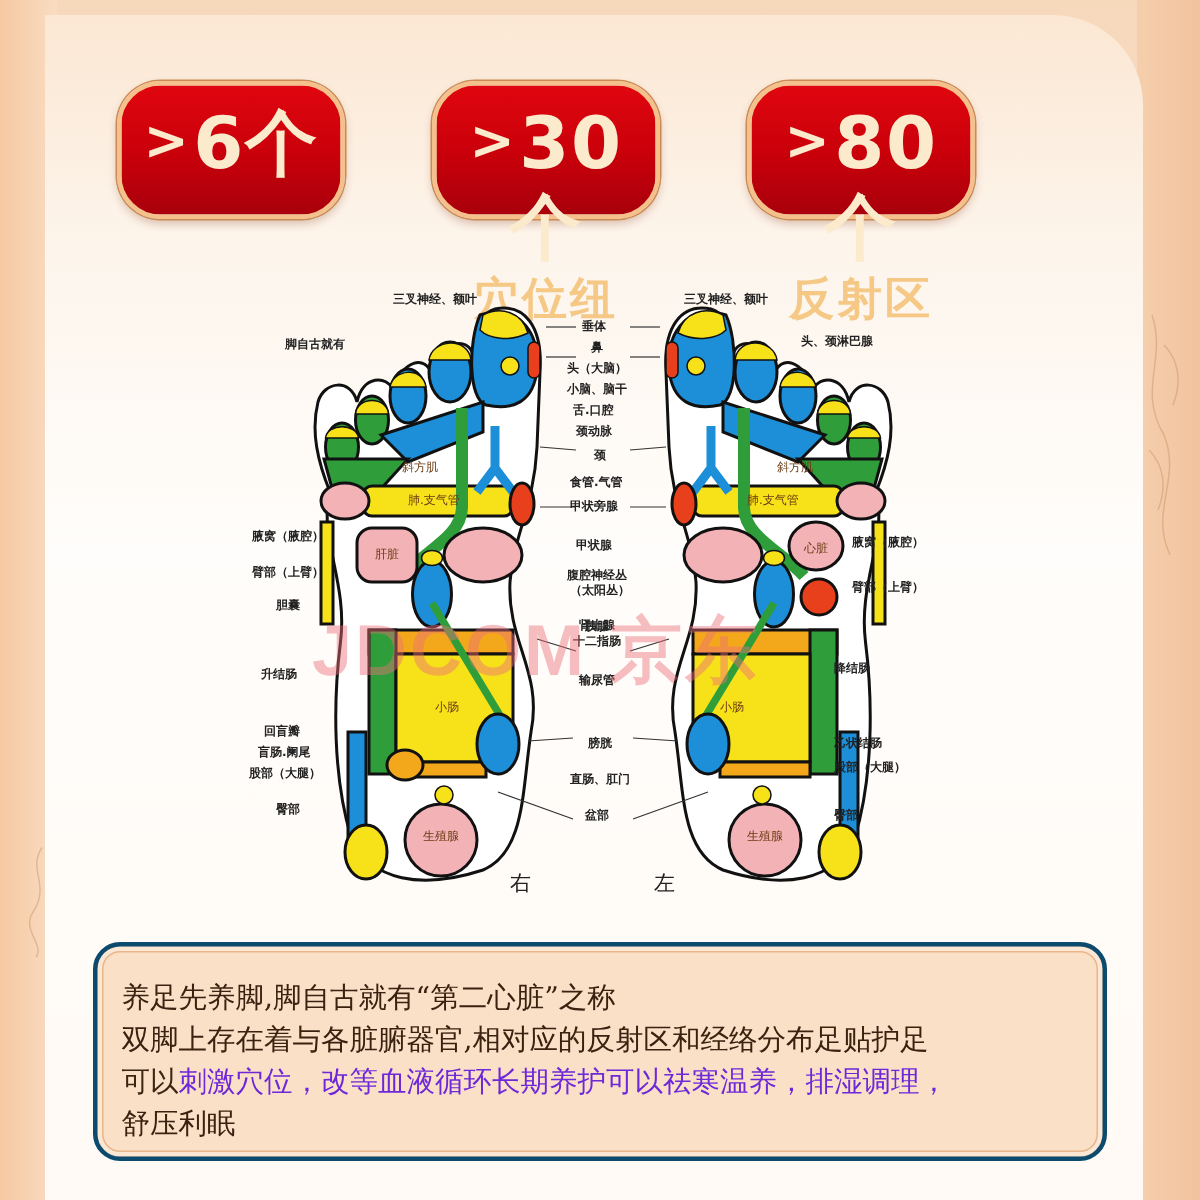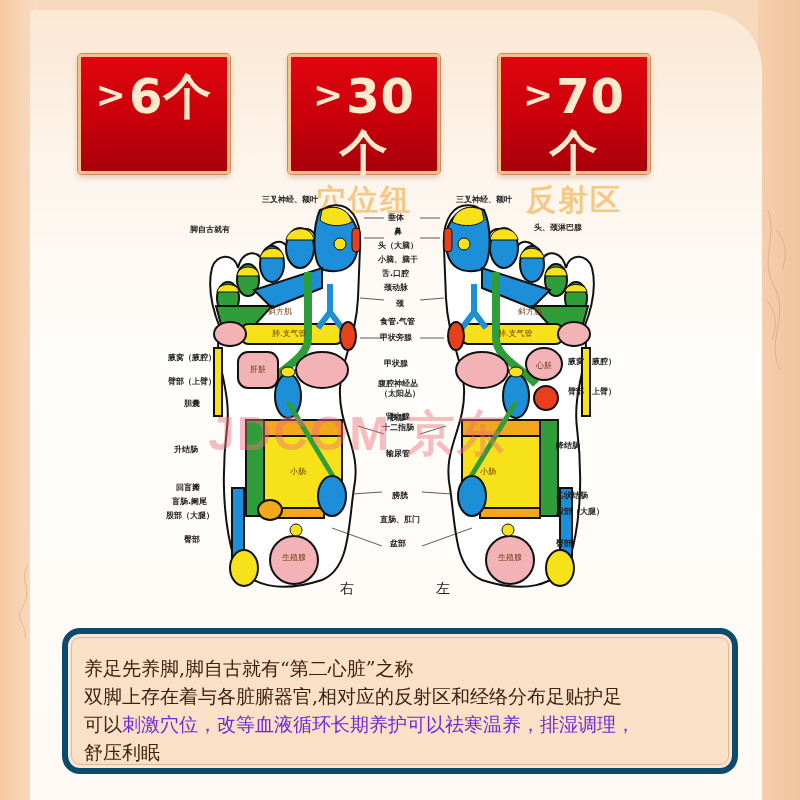--- a/index.html
+++ b/index.html
@@ -16,22 +16,22 @@
   .panel {
     position: absolute; left: 30px; top: 10px; width: 732px; height: 790px;
     background: linear-gradient(180deg, #fbe7d3 0%, #fdf5ec 20%, #fffdfb 45%, #fffaf5 100%);
     border-top-right-radius: 60px;
   }
   .ornament { position: absolute; opacity: .35; }
 
   
   .badges { position: absolute; top: 54px; left: 78px; width: 640px; height: 120px; }
   .badge {
-    position: absolute; top: 0; width: 152px; height: 120px;
-    border-radius: 4px;
+    position: absolute; top: 0; width: 152px; height: 92px;
+    border-radius: 29px;
     background: linear-gradient(180deg, #e0060f 0%, #c8000a 55%, #a8000c 100%);
     border: 3px solid #f4c08c;
     box-shadow: 0 0 0 1px #c98a55, 0 3px 6px rgba(120,40,0,.25);
     text-align: center; color: #fbe6b8;
   }
   .badge .num { margin-top: 10px; font-family: "DejaVu Sans", sans-serif;
     font-weight: bold; font-size: 48px; line-height: 56px; color: #fbeacc; letter-spacing: 1px; }
   .badge .num .gt { font-size: 36px; vertical-align: 6px; margin-right: 2px; }
   .badge .lbl { font-family: "DejaVu Sans", sans-serif; font-weight: bold; font-size: 30px;
     line-height: 40px; color: #f5c885; letter-spacing: 2px; }
@@ -43,21 +43,21 @@
   .lab.big { font-size: 14px; font-weight: normal; }
   .lab.title { font-size: 12px; font-weight: bold; letter-spacing: 6px; margin-top: 33px; }
   .in { position: absolute; font-size: 8px; color: #6a3a10; white-space: nowrap; }
   .watermark { position: absolute; left: 228px; top: 360px; font-size: 48px; color: rgba(236,110,120,.45);
     font-family: "Liberation Sans", sans-serif; font-weight: bold; letter-spacing: 2px; pointer-events: none; margin-top: 48px; }
 
   
   .desc {
     position: absolute; left: 62px; top: 628px; width: 676px; height: 146px;
     background: #fbe0c8;
-    border: 6px solid #0c4a6e;
+    border: 3px solid #0c4a6e;
     border-radius: 18px;
     box-shadow: inset 0 0 0 3px #fbe7d4, inset 0 0 0 4px #e8b58c;
     padding: 20px 0 0 16px;
   }
   .desc p { font-family: "DejaVu Serif", serif; font-size: 19px; line-height: 28px; color: #3a2210; white-space: nowrap; }
   .red { color: #6d28d9; }
   .dark { color: #3b2614; }
 </style>
 </head>
 <body>
@@ -75,21 +75,21 @@
 
 <div class="badges">
   <div class="badge" style="left:0px">
     <div class="num"><span class="gt">&gt;</span><span>6</span><span>个</span></div>
   </div>
   <div class="badge" style="left:210px">
     <div class="num"><span class="gt">&gt;</span><span>30</span><span>个</span></div>
     <div class="lbl">穴位纽</div>
   </div>
   <div class="badge" style="left:420px">
-    <div class="num"><span class="gt">&gt;</span><span>70</span><span>个</span></div>
+    <div class="num"><span class="gt">&gt;</span><span>80</span><span>个</span></div>
     <div class="lbl">反射区</div>
   </div>
 </div>
 
 <div class="diagram">
   <svg width="460" height="432" viewBox="0 0 460 432">
     <g id="rightfoot" stroke="#111" stroke-width="2">
 
       <path d="M158 18 C178 14 190 30 188 60 L186 110 C184 150 170 170 168 200 C166 240 190 260 182 300 C176 340 178 380 150 392 C110 405 75 400 62 370 C50 330 50 280 55 240 C60 200 40 170 48 140 C40 120 35 100 40 80 C44 66 62 64 66 80 C70 62 86 62 90 72 C96 52 112 48 116 62 C120 40 140 34 144 50 C144 30 150 20 158 18 Z" fill="#fff"></path>
 

